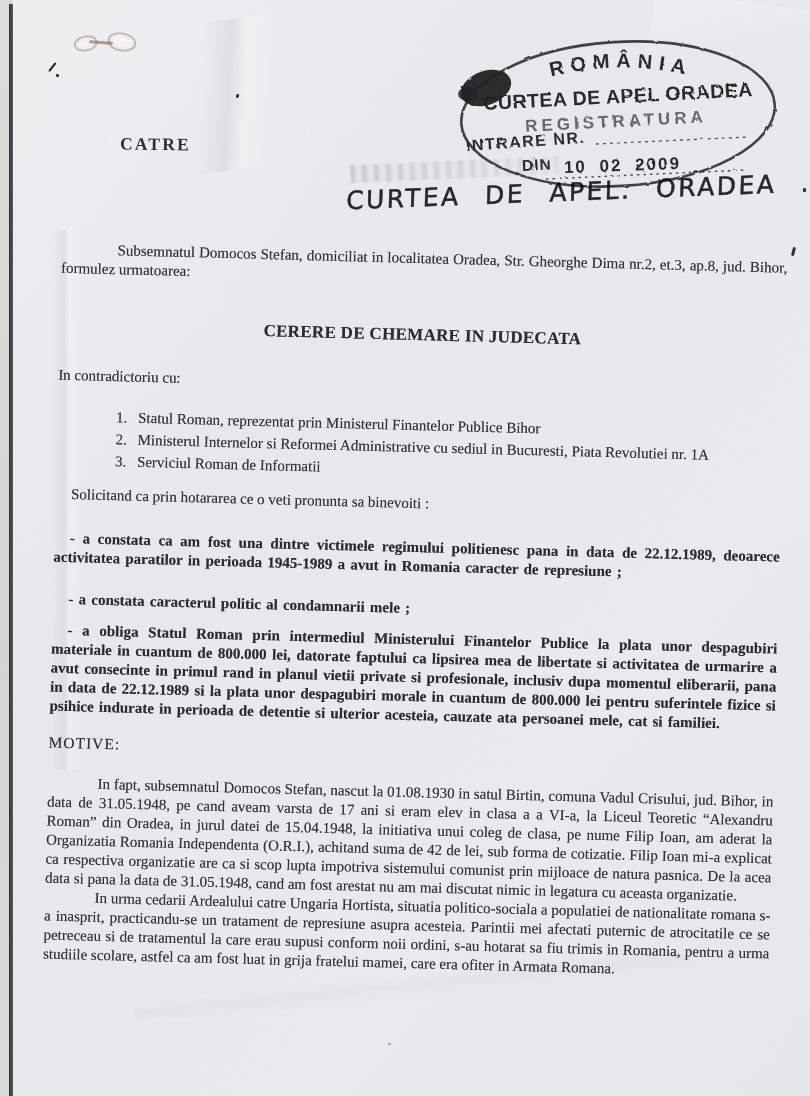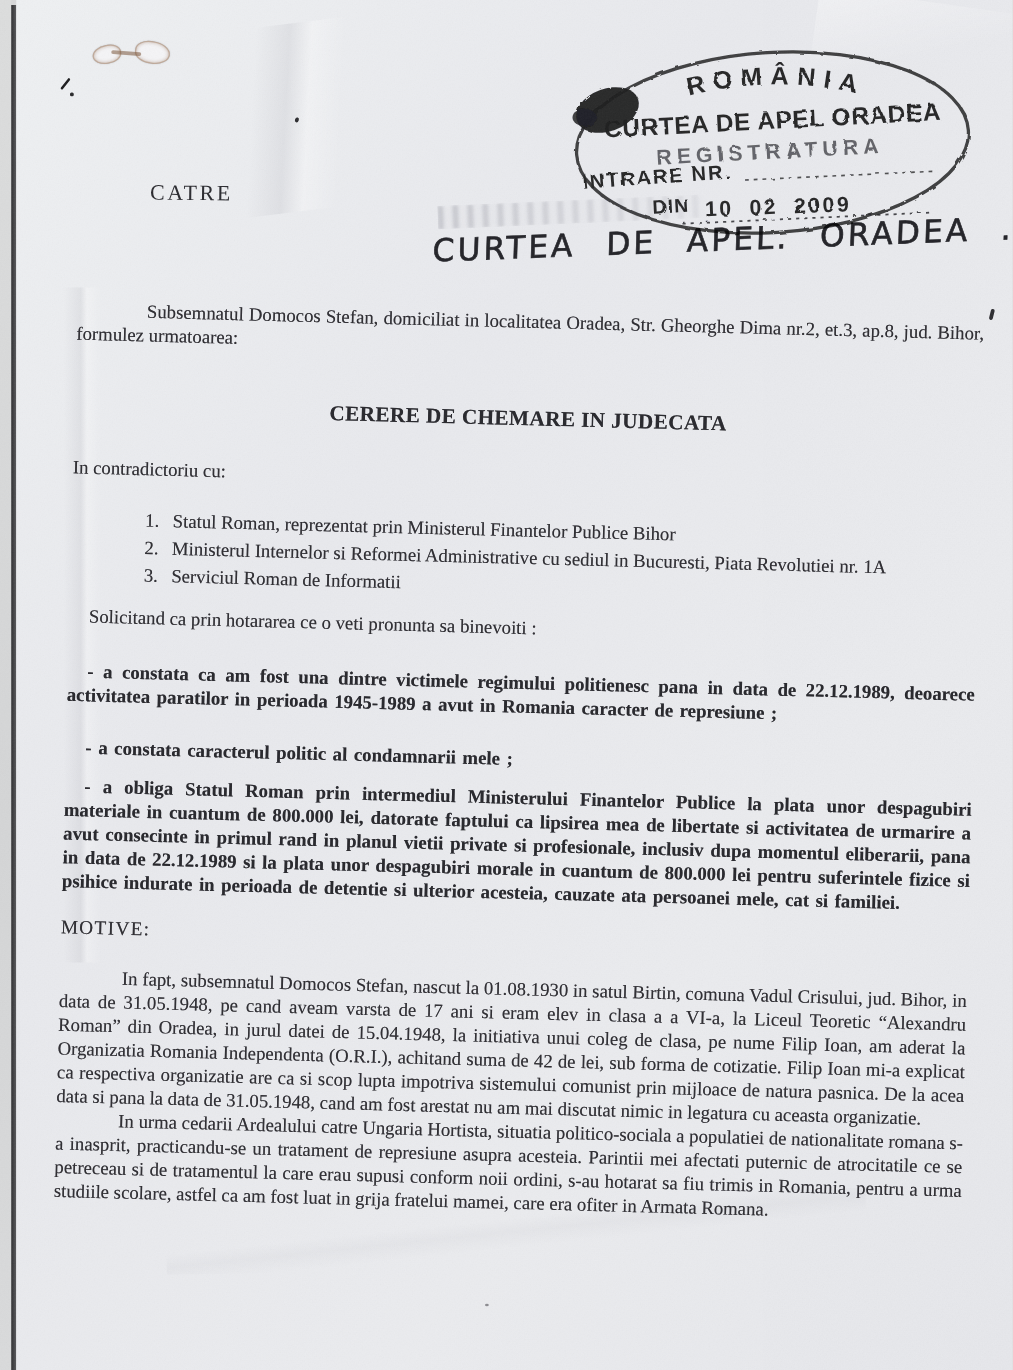--- a/index.html
+++ b/index.html
@@ -33,21 +33,21 @@
       background:rgba(122,86,58,.55);transform:rotate(4deg);}
   .tick-mark{position:absolute;left:47px;top:66px;width:11px;height:2.4px;background:#1d1d1f;
       transform:rotate(-52deg);border-radius:1px;}
   .tick-dot{position:absolute;left:56px;top:74px;width:2.5px;height:2.5px;background:#2a2a2c;border-radius:50%;}
   .ink-dot{position:absolute;left:236px;top:94px;width:3.4px;height:4px;background:#2c2c2f;
       border-radius:50%;transform:rotate(20deg);}
   .speck{position:absolute;left:388px;top:1043px;width:3px;height:2px;background:#8b8b90;border-radius:50%;}
   .stray-mark{position:absolute;left:792px;top:247px;width:2.6px;height:9px;background:#2e2e32;
       border-radius:2px;transform:rotate(14deg);}
   
-  .catre{position:absolute;left:120px;top:144px;font-weight:400;font-size:17.5px;
+  .catre{position:absolute;left:120px;top:134px;font-weight:700;font-size:17.5px;
       letter-spacing:2.2px;color:#2b2b30;transform:rotate(.7deg);}
   
   .stamp{position:absolute;left:446px;top:30px;width:344px;height:172px;
       mix-blend-mode:multiply;opacity:.92;}
   
   .faded-stamp{position:absolute;left:350px;top:160px;width:214px;height:19px;
       transform:rotate(-2.5deg);filter:blur(1.4px);opacity:.55;
       background:repeating-linear-gradient(90deg,rgba(66,66,82,.38) 0 5px,rgba(66,66,82,.04) 5px 12px);
       -webkit-mask-image:linear-gradient(90deg,rgba(0,0,0,.9),rgba(0,0,0,.3));
       mask-image:linear-gradient(90deg,rgba(0,0,0,.9),rgba(0,0,0,.3));}

